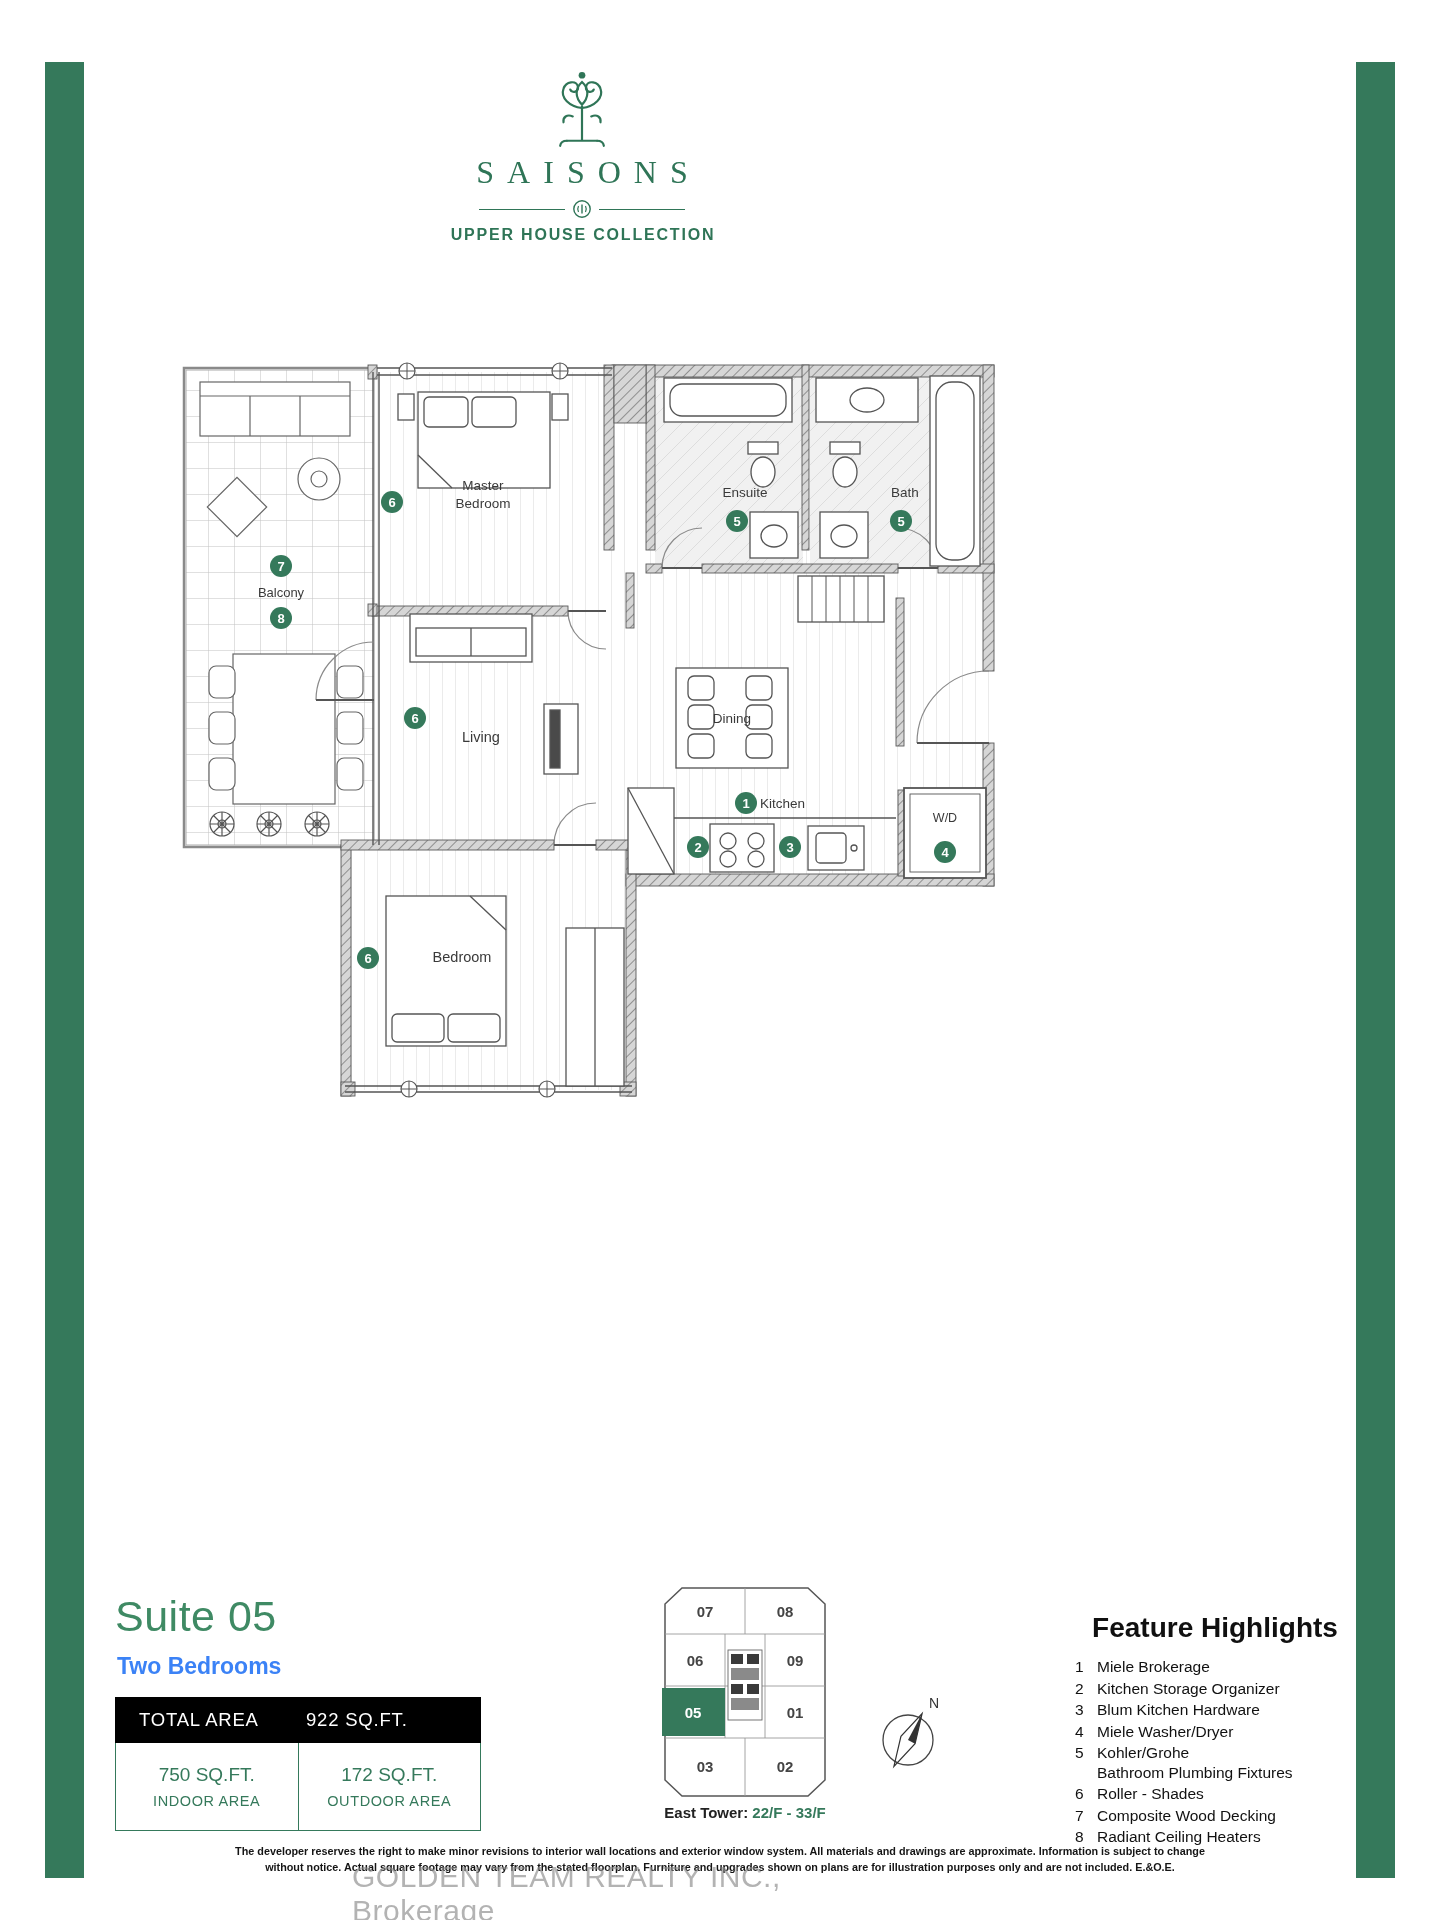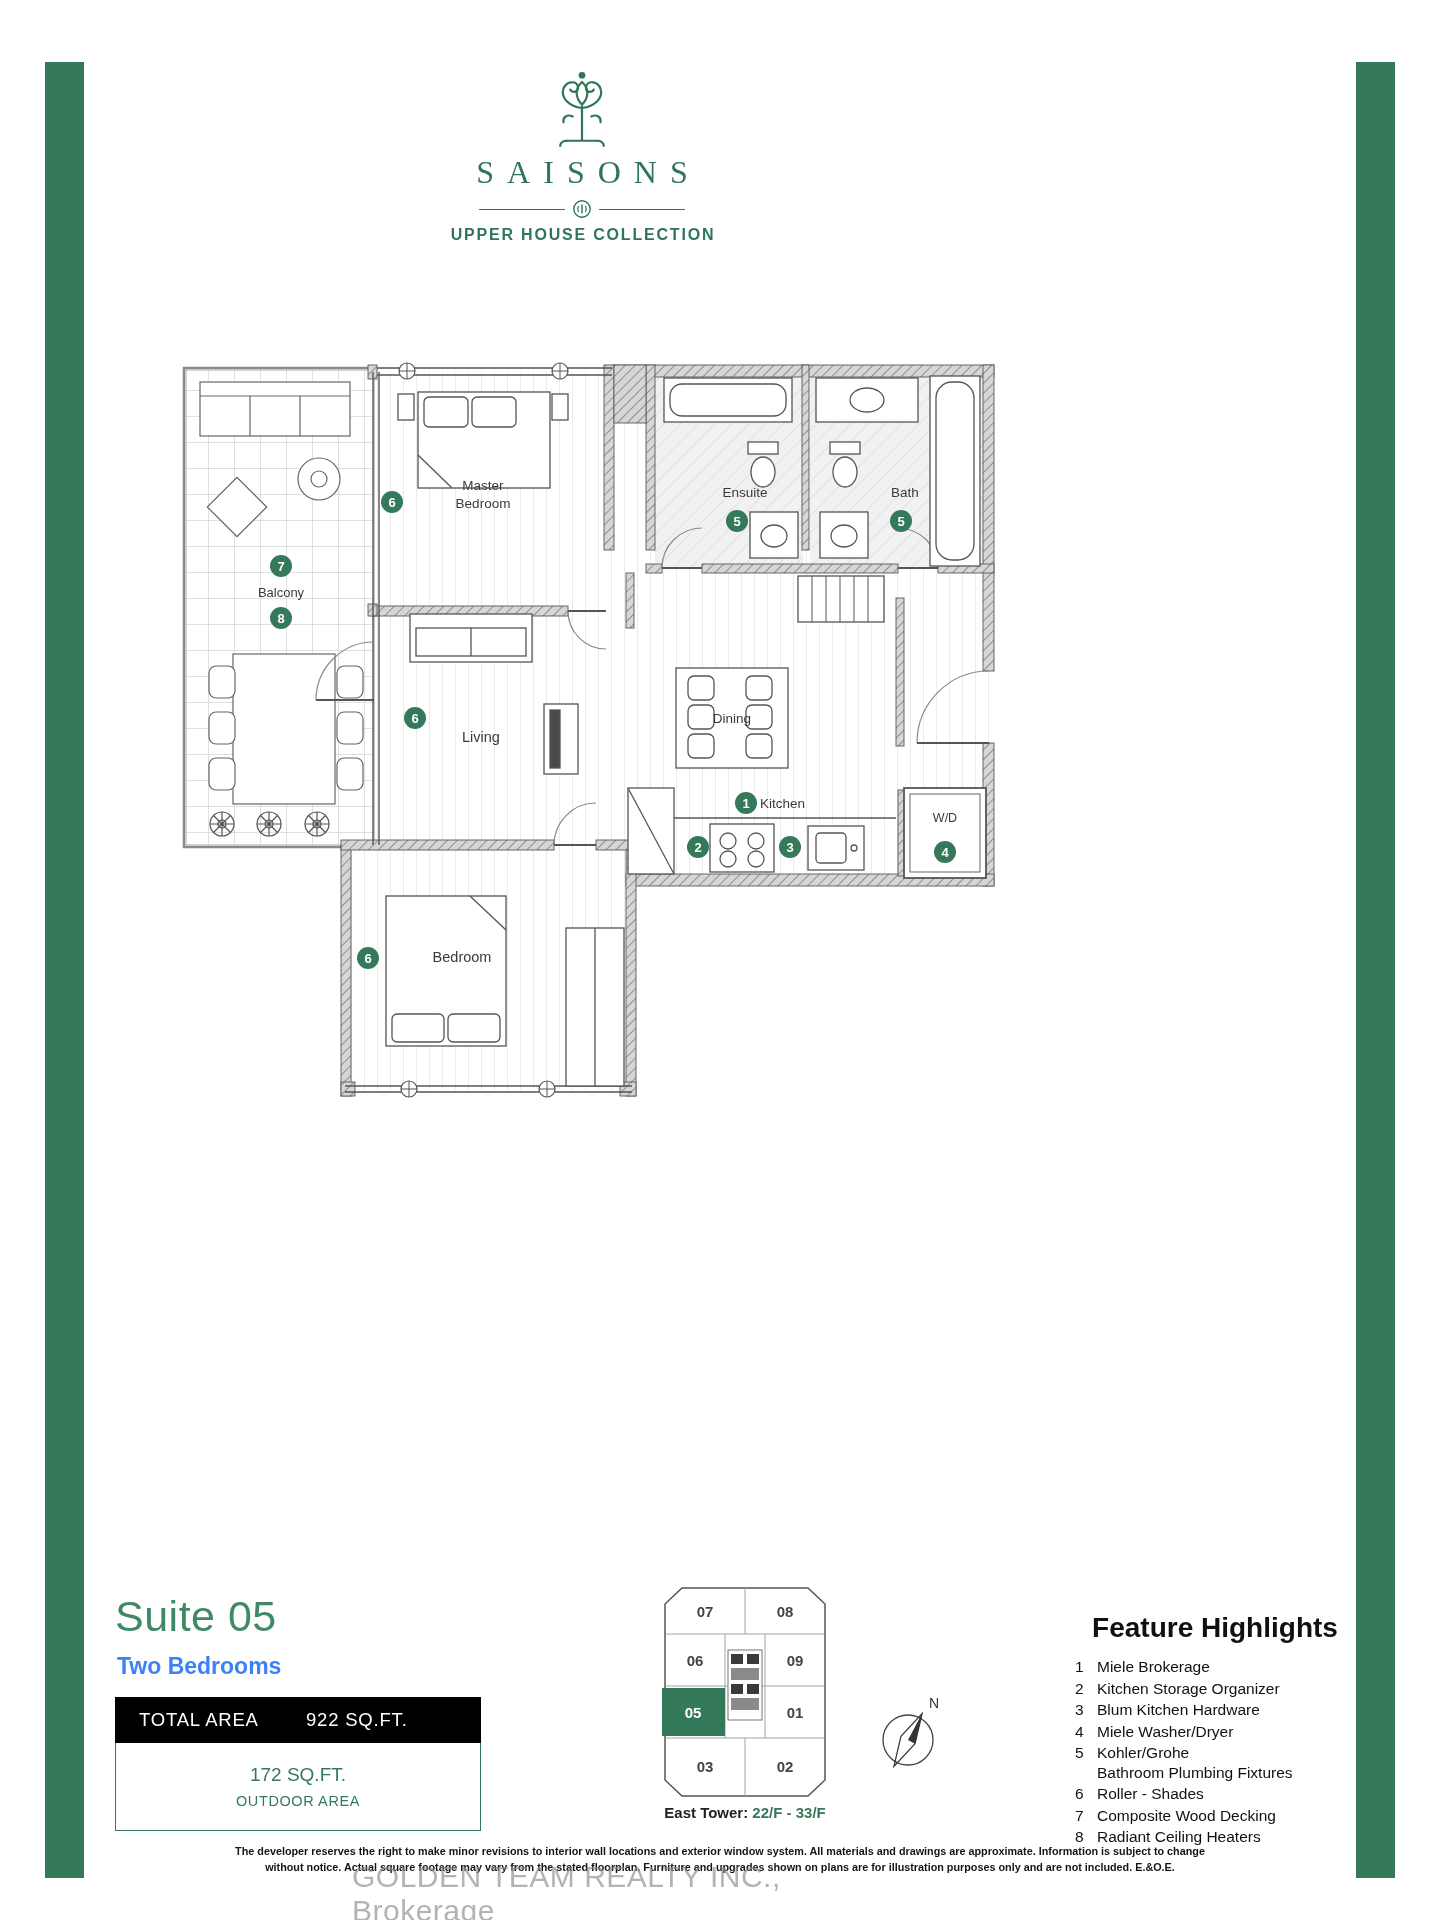--- a/index.html
+++ b/index.html
@@ -322,20 +322,24 @@
   <h1 class="suite-title">Suite 05</h1>
   <h2 class="suite-subtitle">Two Bedrooms</h2>
 
   <div class="area-table">
     <div class="at-header">
       <div class="at-h-left">TOTAL AREA</div>
       <div class="at-h-right">922 SQ.FT.</div>
     </div>
     <div class="at-body">
       <div class="at-cell">
+        <div class="at-value">750 SQ.FT.</div>
+        <div class="at-label">INDOOR AREA</div>
+      </div>
+      <div class="at-cell">
         <div class="at-value">172 SQ.FT.</div>
         <div class="at-label">OUTDOOR AREA</div>
       </div>
     </div>
   </div>
 
   <svg class="keyplate" viewBox="0 0 320 235">
     <polygon points="42,6 168,6 185,22 185,198 168,214 42,214 25,198 25,22" fill="#ffffff" stroke="#555" stroke-width="1.5"></polygon>
     <g stroke="#9a9a9a" stroke-width="0.9">
       <line x1="25" y1="52" x2="185" y2="52"></line>

